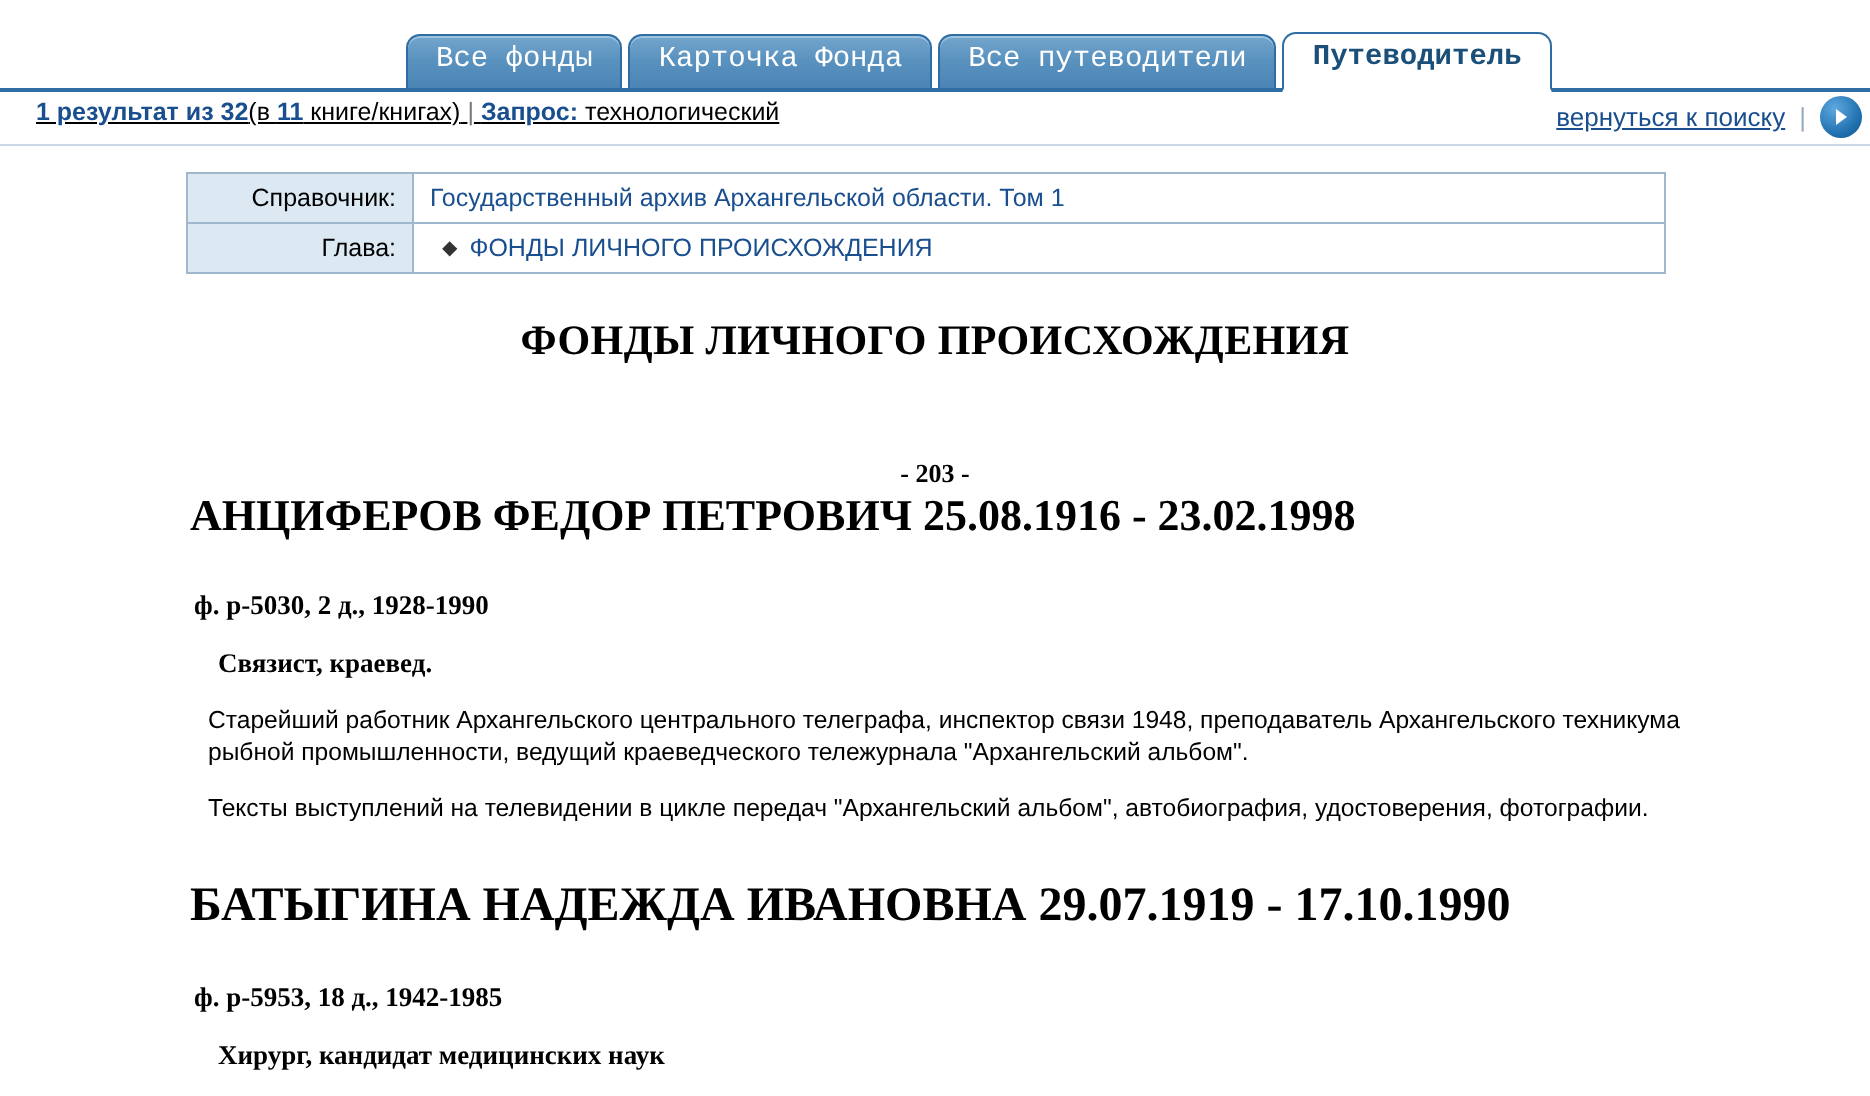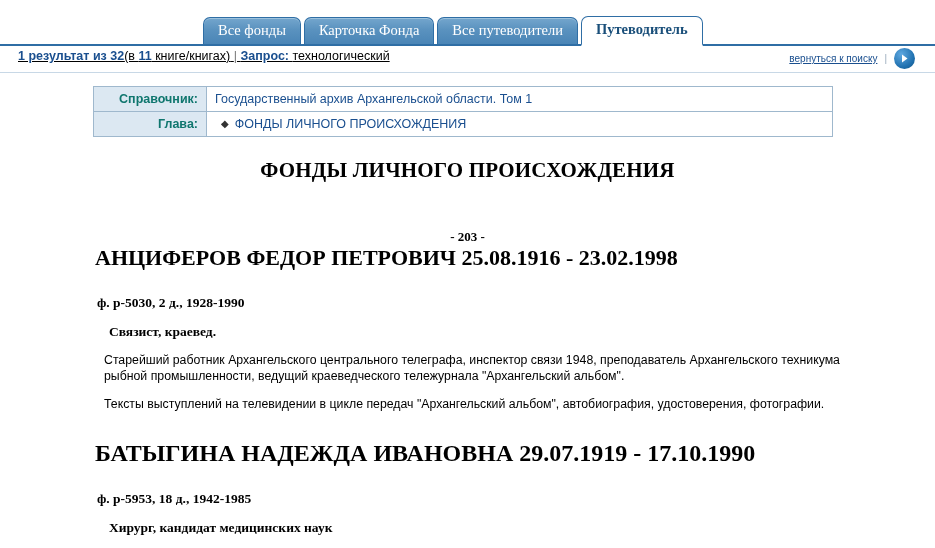--- a/index.html
+++ b/index.html
@@ -26,21 +26,21 @@
   }
   .tabs {
     position: absolute;
     left: 203px;
     bottom: 0;
     display: flex;
     align-items: flex-end;
     gap: 3px;
   }
   .tab {
-    font-family: Liberation Serif, serif;
+    font-family: Liberation Mono, monospace;
     font-size: 14.5px;
     color: #ffffff;
     background: linear-gradient(to bottom, #74a6cd 0%, #5a92bf 45%, #4a85b6 100%);
     border: 1px solid #2f6ea5;
     border-bottom: none;
     border-radius: 7px 7px 0 0;
     padding: 5px 14px 6px 14px;
     line-height: 15px;
     white-space: nowrap;
     cursor: pointer;
@@ -85,26 +85,26 @@
   }
   .infobar-left .qlabel {
     color: #1a4f8f;
     font-weight: bold;
   }
   .infobar-left .sep {
     color: #777;
   }
   .infobar-right {
     position: absolute;
-    right: 20px;
+    right: 4px;
     top: 2px;
     display: flex;
     align-items: center;
     gap: 7px;
-    font-size: 10px;
+    font-size: 13px;
   }
   .infobar-right a {
     color: #1a4f8f;
     text-decoration: underline;
     cursor: pointer;
   }
   .infobar-right .bar {
     color: #9ab;
   }
   .circle-next {
@@ -132,22 +132,22 @@
   table.meta td {
     border: 1px solid #9fb8cd;
     padding: 5px 8px;
     vertical-align: top;
     font-size: 12.5px;
   }
   td.meta-label {
     width: 96px;
     text-align: right;
     background: #dce8f2;
-    color: #0f766e;
-    font-weight: bold;
+    color: #000000;
+    font-weight: normal;
     white-space: nowrap;
   }
   td.meta-val {
     background: #ffffff;
     color: #1a4f8f;
   }
   td.meta-val.chapter {
     padding-left: 14px;
     margin-top: 44px;
   }

